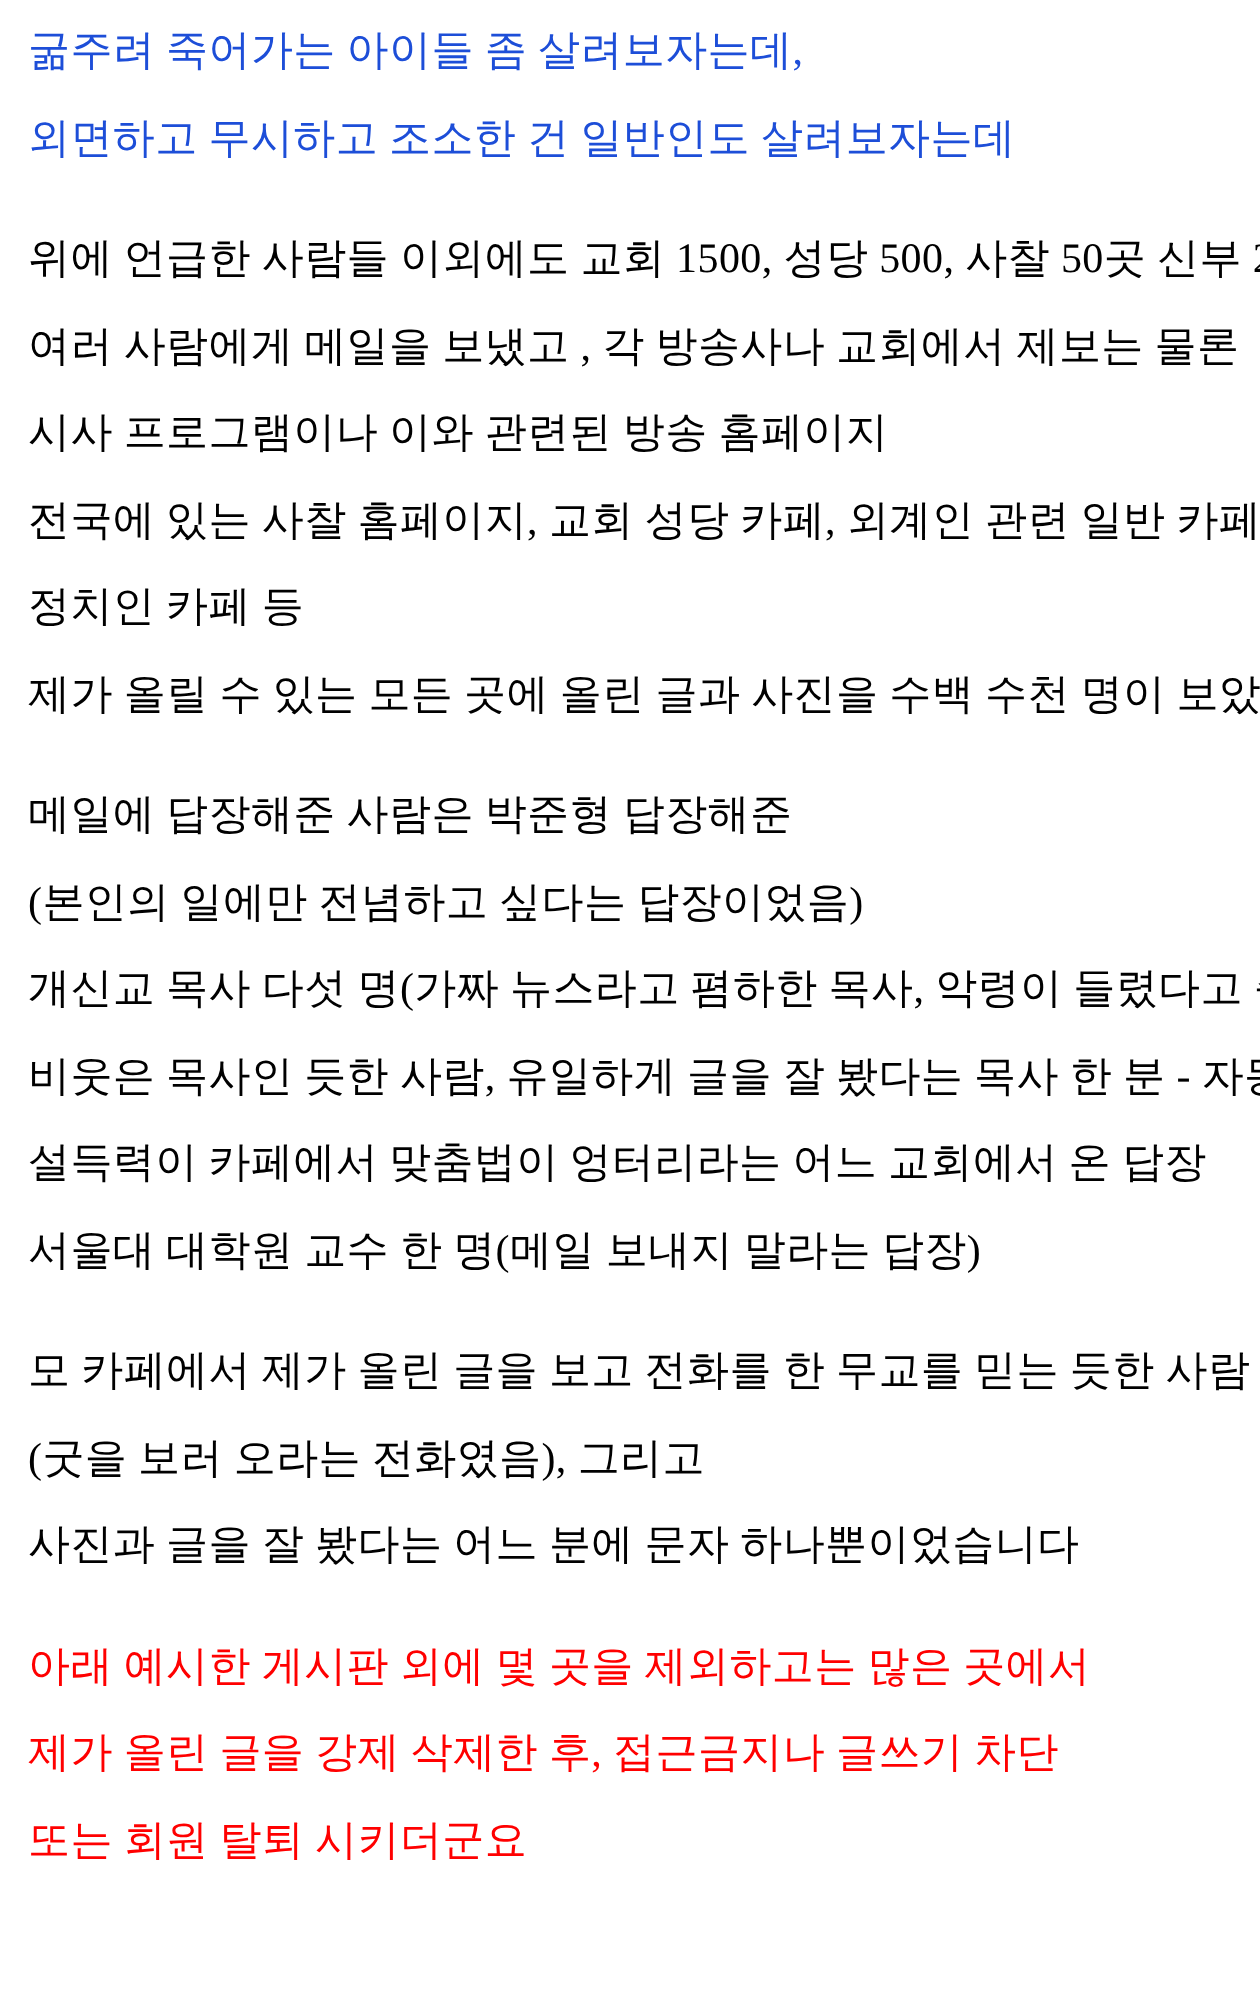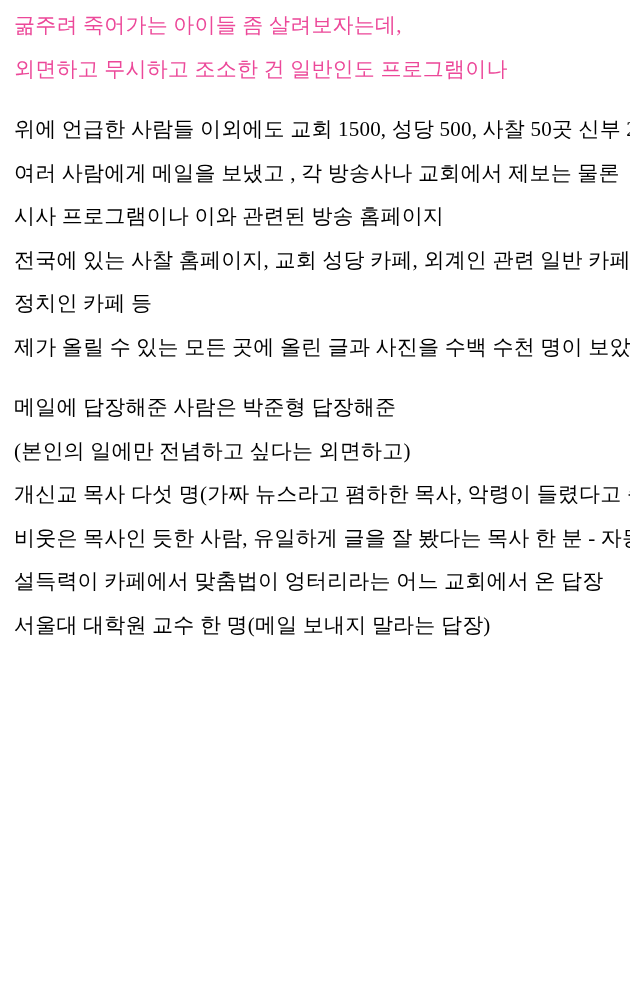--- a/index.html
+++ b/index.html
@@ -24,34 +24,44 @@
     line-height: 43.5px;
     white-space: nowrap;
     letter-spacing: 0.2px;
   }
 </style>
 </head>
 <body>
 
 <div class="content">
   <div id="text-content">
-      <div class="para" style="color: #ec4899;">
+      <div class="para" style="color: #1d4ed8;">
         <div class="line">굶주려 죽어가는 아이들 좀 살려보자는데,</div>
-        <div class="line">외면하고 무시하고 조소한 건 일반인도 프로그램이나</div>
+        <div class="line">외면하고 무시하고 조소한 건 일반인도 살려보자는데</div>
       </div>
       <div class="para" style="color: rgb(0, 0, 0);">
         <div class="line">위에 언급한 사람들 이외에도 교회 1500, 성당 500, 사찰 50곳 신부 200명 등</div>
         <div class="line">여러 사람에게 메일을 보냈고 , 각 방송사나 교회에서 제보는 물론</div>
         <div class="line">시사 프로그램이나 이와 관련된 방송 홈페이지</div>
         <div class="line">전국에 있는 사찰 홈페이지, 교회 성당 카페, 외계인 관련 일반 카페,</div>
         <div class="line">정치인 카페 등</div>
         <div class="line">제가 올릴 수 있는 모든 곳에 올린 글과 사진을 수백 수천 명이 보았으나</div>
       </div>
       <div class="para" style="color: rgb(0, 0, 0);">
         <div class="line">메일에 답장해준 사람은 박준형 답장해준</div>
-        <div class="line">(본인의 일에만 전념하고 싶다는 외면하고)</div>
+        <div class="line">(본인의 일에만 전념하고 싶다는 답장이었음)</div>
         <div class="line">개신교 목사 다섯 명(가짜 뉴스라고 폄하한 목사, 악령이 들렸다고 충고한 목사</div>
         <div class="line">비웃은 목사인 듯한 사람, 유일하게 글을 잘 봤다는 목사 한 분 - 자동응답)</div>
         <div class="line">설득력이 카페에서 맞춤법이 엉터리라는 어느 교회에서 온 답장</div>
         <div class="line">서울대 대학원 교수 한 명(메일 보내지 말라는 답장)</div>
       </div>
+      <div class="para" style="color: rgb(0, 0, 0);">
+        <div class="line">모 카페에서 제가 올린 글을 보고 전화를 한 무교를 믿는 듯한 사람</div>
+        <div class="line">(굿을 보러 오라는 전화였음), 그리고</div>
+        <div class="line">사진과 글을 잘 봤다는 어느 분에 문자 하나뿐이었습니다</div>
+      </div>
+      <div class="para" style="color: rgb(255, 0, 0);">
+        <div class="line">아래 예시한 게시판 외에 몇 곳을 제외하고는 많은 곳에서</div>
+        <div class="line">제가 올린 글을 강제 삭제한 후, 접근금지나 글쓰기 차단</div>
+        <div class="line">또는 회원 탈퇴 시키더군요</div>
+      </div>
     </div>
 </div>
 
 </body></html>

